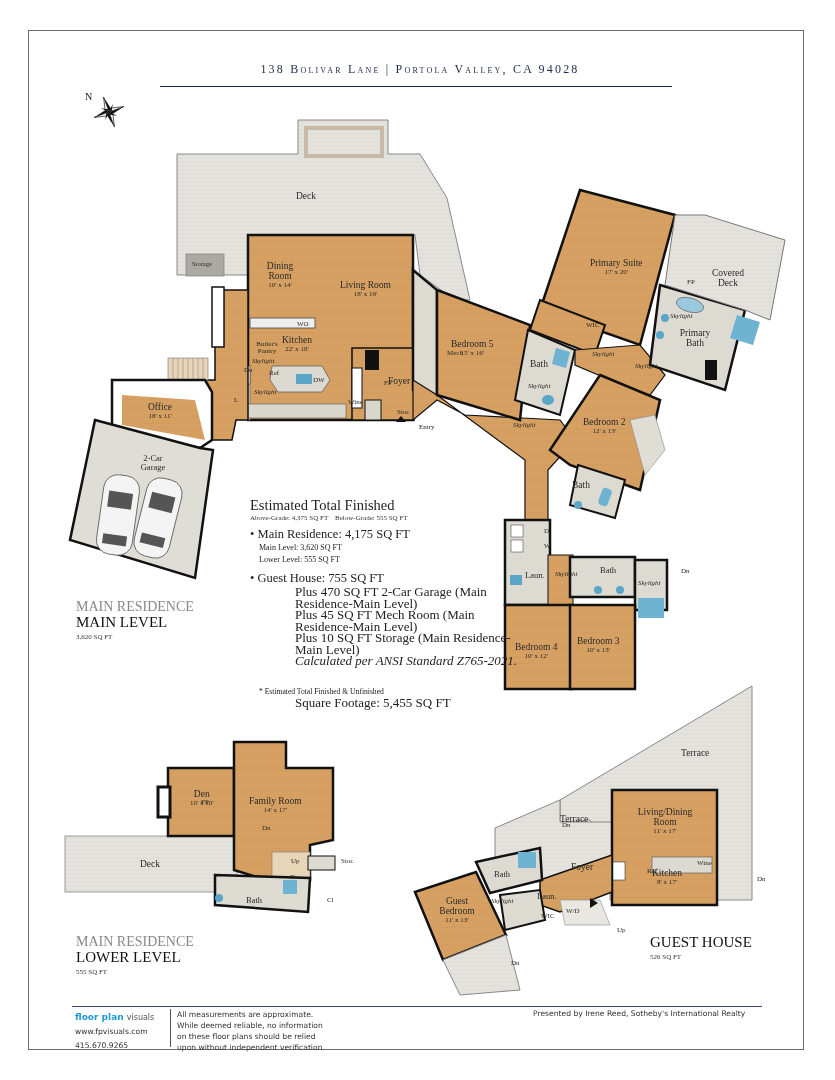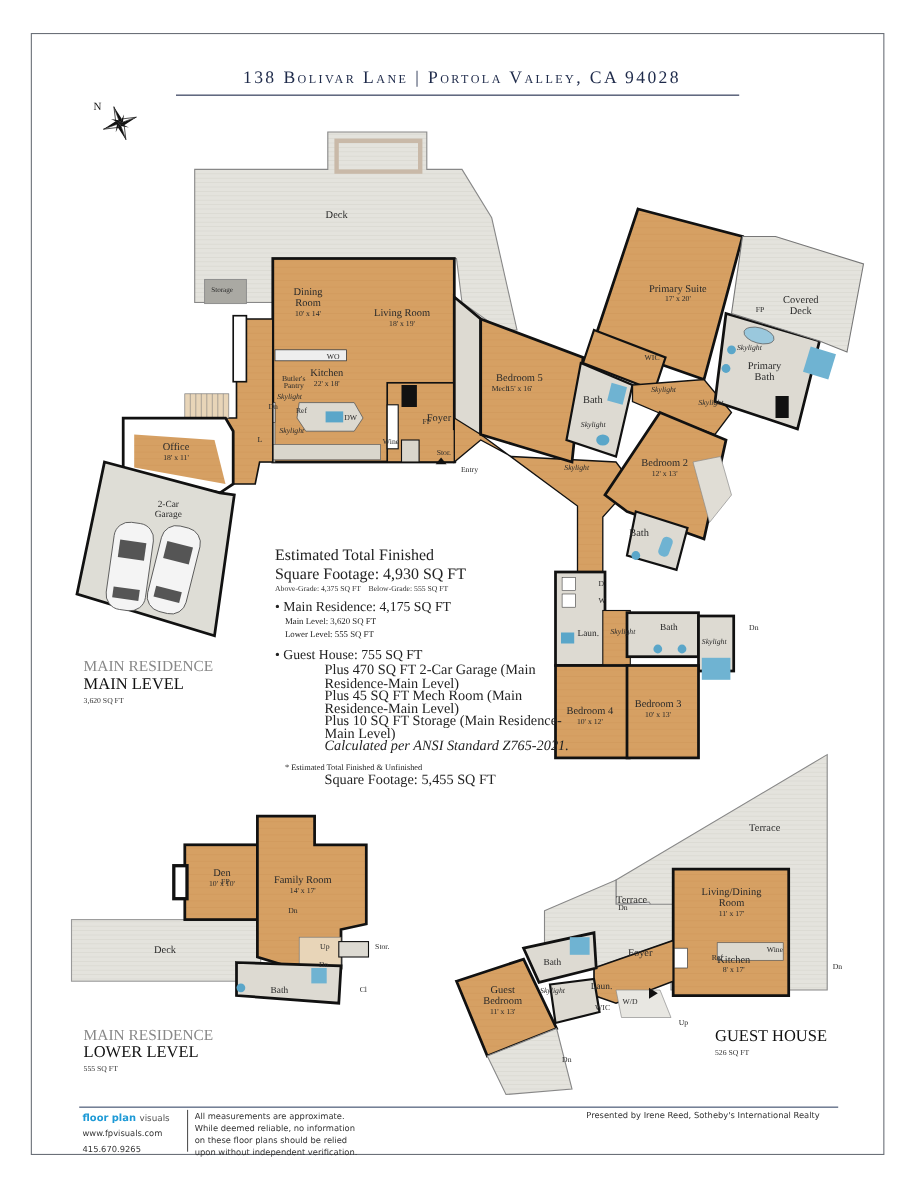--- a/index.html
+++ b/index.html
@@ -1,33 +1,33 @@
 <!DOCTYPE html>
 <html><head>
 <meta charset="utf-8">
 <style>
   html,body{margin:0;padding:0;background:#fff;}
   body{width:835px;height:1080px;position:relative;overflow:hidden;font-family:"DejaVu Serif","Liberation Serif",serif;color:#222;}
   .frame{position:absolute;left:28px;top:30px;width:776px;height:1020px;border:1px solid #6b7078;box-sizing:border-box;}
-  .title{position:absolute;left:150px;top:62px;width:540px;text-align:center;font-family:"Liberation Serif",serif;font-variant:small-caps;font-size:16px;letter-spacing:2.2px;color:#1e2a4a;}
+  .title{position:absolute;left:150px;top:62px;width:540px;text-align:center;font-family:"Liberation Serif",serif;font-variant:small-caps;font-size:12px;letter-spacing:2.2px;color:#1e2a4a;}
   .title-rule{position:absolute;left:160px;top:86px;width:512px;height:1px;background:#1e2a4a;}
   .compass{position:absolute;left:82px;top:88px;width:48px;height:44px;}
   svg.plan{position:absolute;left:0;top:0;}
   .lbl{position:absolute;font-family:"Liberation Serif",serif;color:#2a2a2a;text-align:center;white-space:nowrap;line-height:1.05;}
   .lbl .dim{display:block;font-size:7px;}
   .lbl.sm{font-size:7px;padding-left:30px;}
   .lbl.it{font-style:italic;font-size:7px;}
   .lbl.md{font-size:9.5px;}
   .info{position:absolute;left:250px;top:497px;width:280px;font-family:"Liberation Serif",serif;color:#222;}
   .info .h1{font-size:14.5px;line-height:17px;}
   .info .small{font-size:7px;color:#333;}
   .info .bullet{font-size:12.5px;margin-top:5px;}
   .info .sub{font-size:8px;margin-left:9px;line-height:12px;}
   .info .sub2{font-size:13px;margin-left:9px;line-height:11.5px;padding-left:36px;}
-  .info .note{font-size:7.6px;margin-left:9px;line-height:11.5px;margin-top:8px;}
+  .info .note{font-size:7.6px;margin-left:9px;line-height:11.5px;margin-top:19px;}
   .sec{position:absolute;font-family:"Liberation Serif",serif;}
   .sec .grey{color:#888;font-size:14px;line-height:15px;}
   .sec .black{color:#111;font-size:15px;line-height:17px;}
   .sec .sq{font-size:7px;color:#333;margin-top:2px;}
   .footer-rule{position:absolute;left:72px;top:1006px;width:690px;height:1px;background:#3a4a6a;}
   .footer{position:absolute;font-family:"DejaVu Sans","Liberation Sans",sans-serif;font-size:7.6px;color:#333;}
   .brand{left:75px;top:1010px;line-height:14px;}
   .brand .logo{color:#1e9ad6;font-weight:bold;font-size:9px;}
   .brand .logo span{color:#555;font-weight:normal;font-size:8px;}
   .disc{left:170px;top:1009px;line-height:11px;border-left:1px solid #555;padding-left:6px;height:38px;}
@@ -271,21 +271,20 @@
 <div class="lbl sm" style="left:389px;top:424px;">Entry</div>
 <div class="lbl sm" style="left:214px;top:367px;">Dn</div>
 <div class="lbl sm" style="left:651px;top:568px;">Dn</div>
 <div class="lbl sm" style="left:657px;top:279px;">FP</div>
 <div class="lbl sm" style="left:204px;top:397px;">L</div>
 <div class="lbl sm" style="left:514px;top:528px;">D</div>
 <div class="lbl sm" style="left:514px;top:543px;">W</div>
 
 <div class="info">
   <div class="h1">Estimated Total Finished</div>
-  <div class="h1">Square Footage: 4,930 SQ FT</div>
   <div class="small" style="white-space:pre;">Above-Grade: 4,375 SQ FT    Below-Grade: 555 SQ FT</div>
   <div class="bullet">• <span>Main Residence: 4,175 SQ FT</span></div>
   <div class="sub">Main Level: 3,620 SQ FT</div>
   <div class="sub">Lower Level: 555 SQ FT</div>
   <div class="bullet">• <span>Guest House: 755 SQ FT</span></div>
   <div class="sub2">Plus 470 SQ FT 2-Car Garage (Main Residence-Main Level)</div>
   <div class="sub2">Plus 45 SQ FT Mech Room (Main Residence-Main Level)</div>
   <div class="sub2">Plus 10 SQ FT Storage (Main Residence-Main Level)</div>
   <div class="sub2" style="font-style:italic;">Calculated per ANSI Standard Z765-2021.</div>
   <div class="note">* Estimated Total Finished &amp; Unfinished</div>

